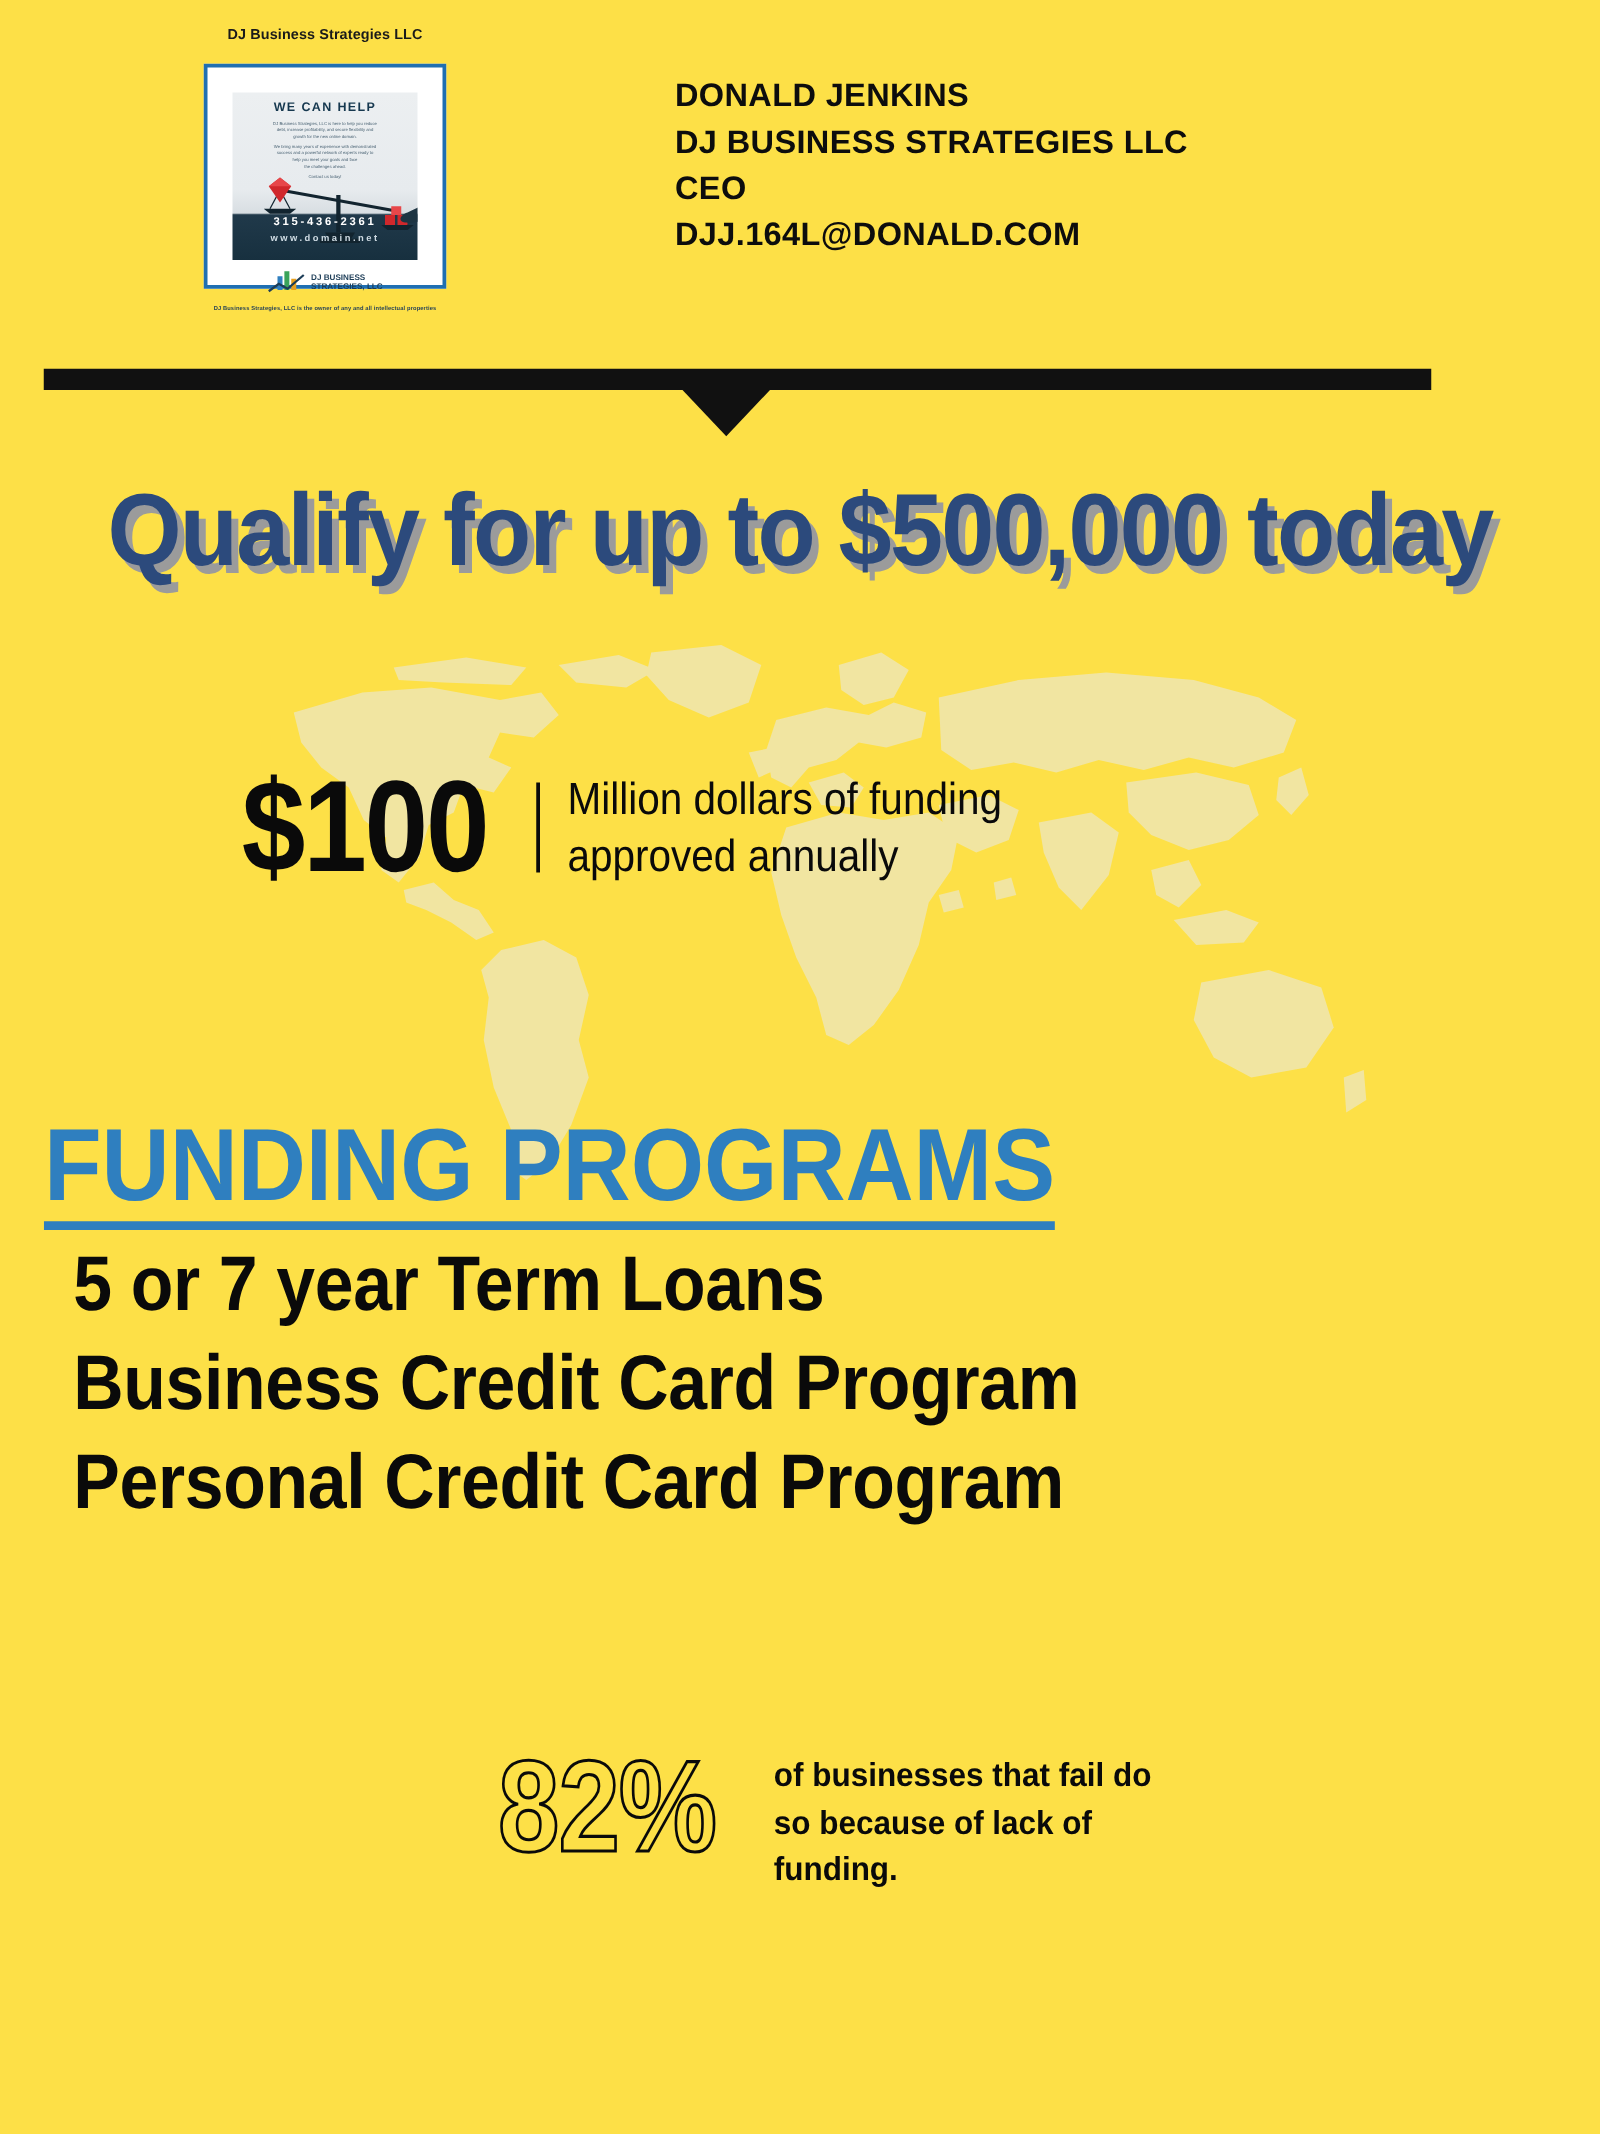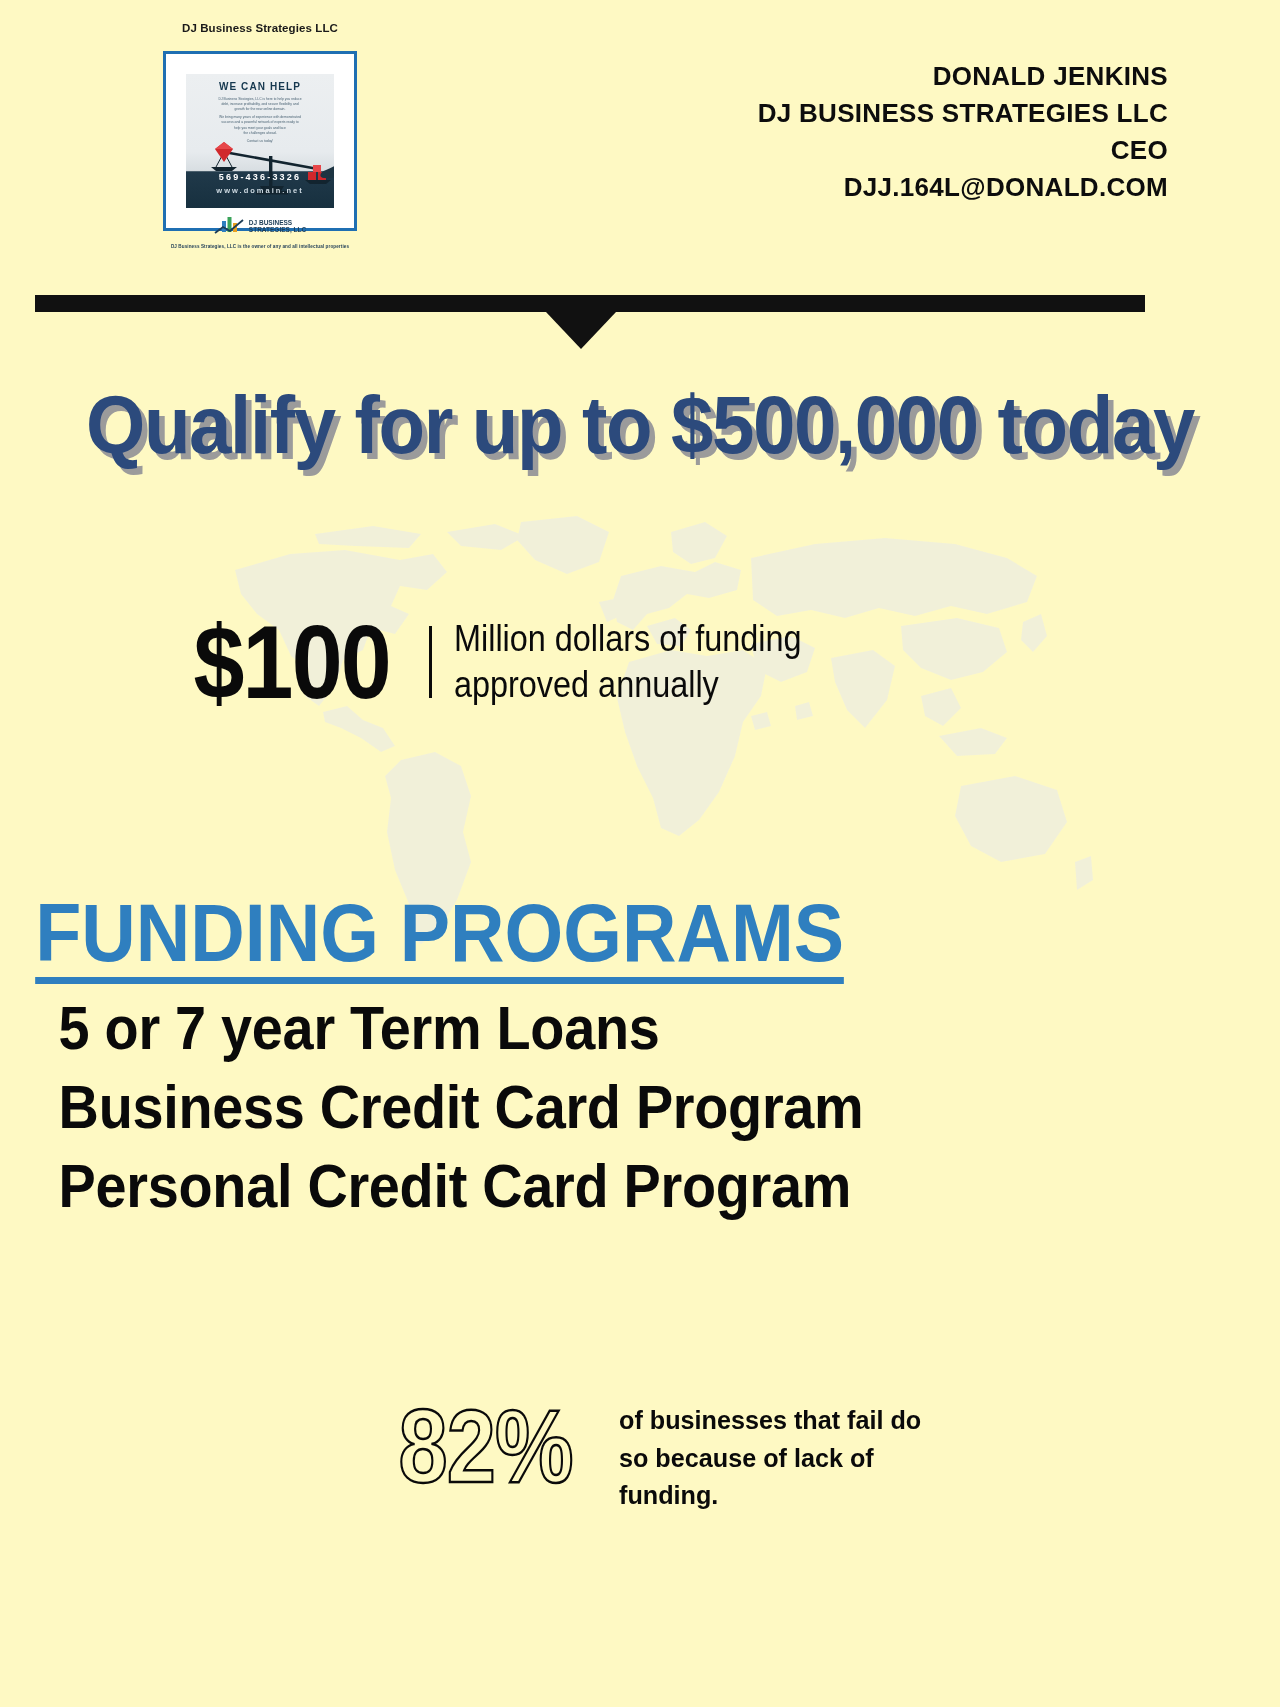--- a/index.html
+++ b/index.html
@@ -7,21 +7,21 @@
     padding: 0;
     background: #ffffff;
   }
   body {
     font-family: "Liberation Sans", sans-serif;
   }
   #page {
     position: relative;
     width: 1280px;
     height: 1707px;
-    background: #fef9c3;
+    background: #fde047;
     overflow: hidden;
   }
 
   
   .header {
     position: absolute;
     top: 0; left: 0;
     width: 1280px;
     height: 292px;
   }
@@ -117,21 +117,21 @@
     font-weight: bold;
     letter-spacing: 0.1px;
     white-space: nowrap;
   }
 
   .contact-block {
     position: absolute;
     right: 0px;
     top: 58px;
     width: 740px;
-    text-align: right;
+    text-align: left;
     padding-right: 112px;
     box-sizing: border-box;
   }
   .contact-line {
     font-size: 26px;
     font-weight: bold;
     color: #0d0d0d;
     letter-spacing: 0.3px;
     line-height: 1.42;
     white-space: nowrap;
@@ -342,21 +342,21 @@
             <path d="M119 44 h26 l-5 4 h-16 z" fill="#12242f"></path>
 
             <rect x="122" y="36" width="8" height="8" fill="#d0282c"></rect>
             <rect x="132" y="36" width="8" height="8" fill="#d0282c"></rect>
             <rect x="127" y="29" width="8" height="7" fill="#e7474a"></rect>
 
             <path d="M180 22 C160 22 150 30 140 34 C134 36 132 41 138 42 C146 43 160 38 180 38 z" fill="#1d3442"></path>
             <path d="M180 20 h0 v22 h-0 z" fill="#1d3442"></path>
           </svg>
 
-          <div class="phone-line">569-436-3326</div>
+          <div class="phone-line">315-436-2361</div>
           <div class="web-line">www.domain.net</div>
         </div>
 
         <div class="logo-mark-row">
           <svg width="30" height="20" viewBox="0 0 30 20">
             <rect x="8" y="5" width="4" height="11" fill="#2f7fbf"></rect>
             <rect x="13.5" y="1" width="4" height="15" fill="#3aa35a"></rect>
             <rect x="19" y="7" width="4" height="9" fill="#e8a020"></rect>
             <path d="M1 17 L9 11 L16 15 L29 4" stroke="#1d3d57" stroke-width="1.8" fill="none"></path>
           </svg>

